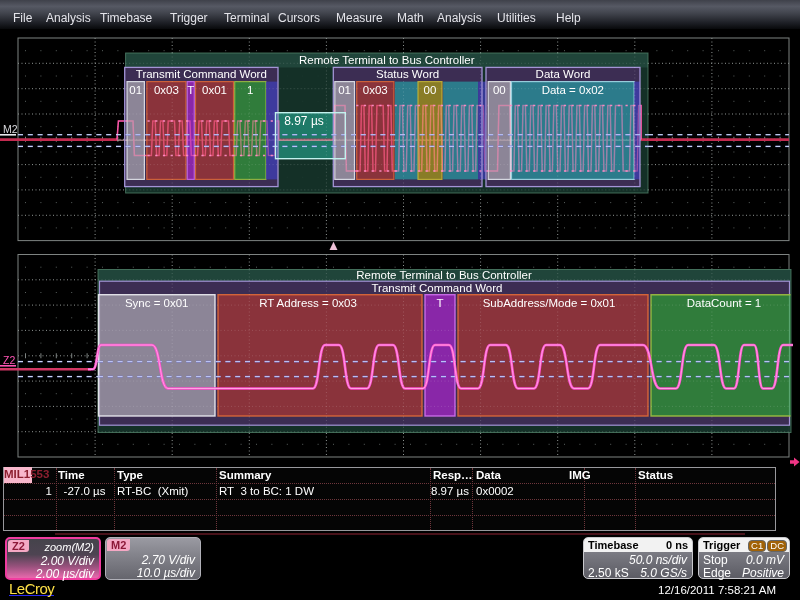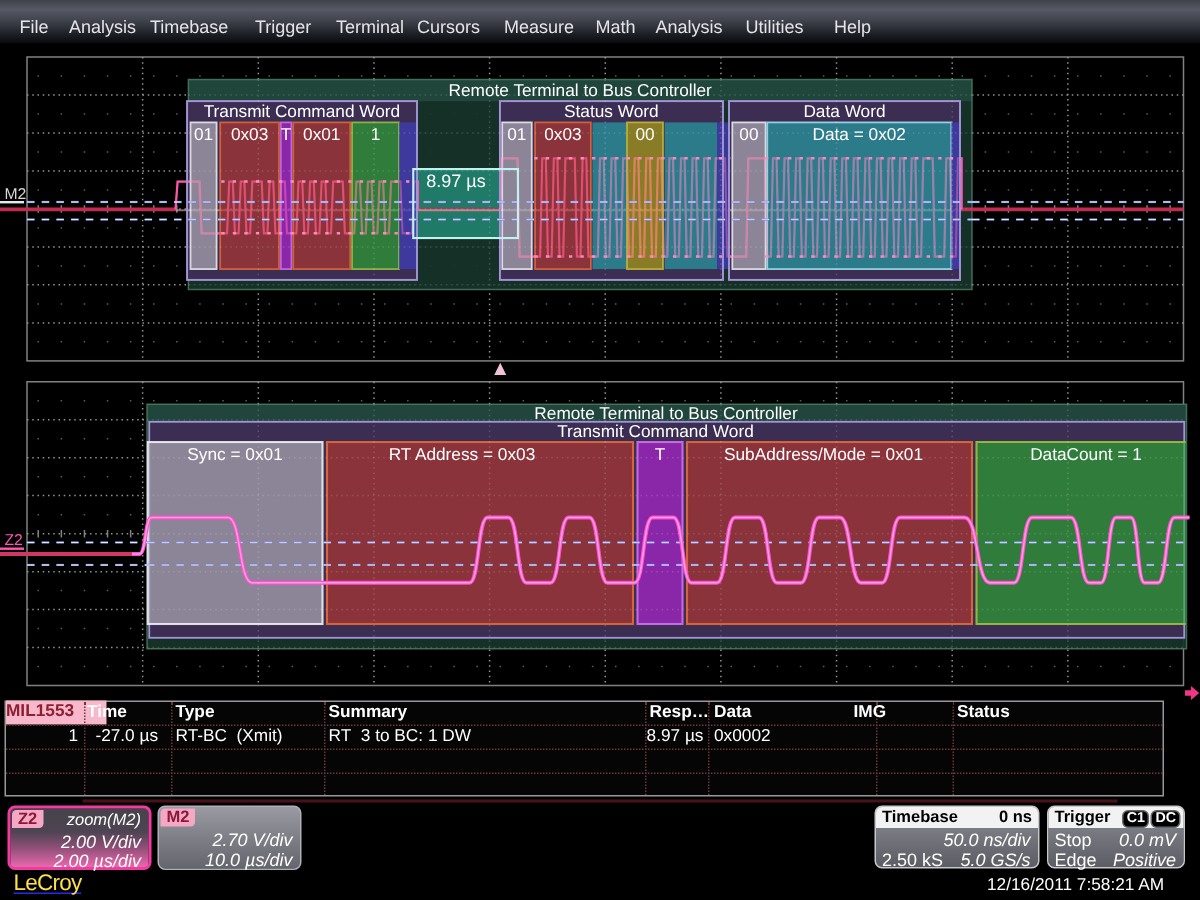--- a/index.html
+++ b/index.html
@@ -9,21 +9,21 @@
   background:linear-gradient(#3f414a 0%, #565964 22%, #42454e 45%, #1c1e24 80%, #08090b 100%);
   border-bottom:1px solid #000; }
 #menubar span { position:absolute; top:11px; font-size:12px; color:#e4e4ea; }
 .tbl-h { position:absolute; top:469px; font-size:11.5px; font-weight:bold; color:#fff; }
 .tbl-c { position:absolute; top:485px; font-size:11.5px; color:#fff; }
 .vline { position:absolute; top:468px; height:62px; width:0; border-left:1px dotted #6e363c; }
 .box { position:absolute; border-radius:5px; font-size:11px; color:#fff; }
 .brow { position:absolute; right:5px; font-size:12px; color:#fff; white-space:nowrap;font-style:italic; }
 .badge { position:absolute; left:1px; top:1px; background:#f4a8c4; color:#8c1838;
   font-weight:bold; font-size:11px; padding:0 4px; border-radius:3px 0 3px 0; }
-.chip { display:inline-block; background:#000000; color:#fff; font-size:9.5px; font-weight:bold;
+.chip { display:inline-block; background:#a16207; color:#fff; font-size:9.5px; font-weight:normal;
   border:1px solid #666; border-radius:4px; padding:0 2px; line-height:10px; margin-left:1px; }
 </style></head>
 <body>
 <div id="menubar" class="abs">
 <span style="left:13px">File</span>
     <span style="left:46px">Analysis</span>
 <span style="left:100px">Timebase</span>
     <span style="left:170px">Trigger</span>
 <span style="left:224px">Terminal</span>
     <span style="left:278px">Cursors</span>
@@ -226,21 +226,21 @@
 <line x1="98.0" y1="330.4" x2="791.0" y2="330.4" stroke="#ffffff" stroke-width="1" stroke-dasharray="1 2.5" opacity="0.14"></line>
 <line x1="98.0" y1="355.8" x2="791.0" y2="355.8" stroke="#ffffff" stroke-width="1" stroke-dasharray="1 2.5" opacity="0.14"></line>
 <line x1="98.0" y1="381.1" x2="791.0" y2="381.1" stroke="#ffffff" stroke-width="1" stroke-dasharray="1 2.5" opacity="0.14"></line>
 <line x1="98.0" y1="406.4" x2="791.0" y2="406.4" stroke="#ffffff" stroke-width="1" stroke-dasharray="1 2.5" opacity="0.14"></line>
 <line x1="98.0" y1="431.7" x2="791.0" y2="431.7" stroke="#ffffff" stroke-width="1" stroke-dasharray="1 2.5" opacity="0.14"></line>
 <path d="M329.5 250 L337.5 250 L333.5 241.8 Z" fill="#f0c2d8"></path>
 <path d="M790 460.2 h4 v-2.8 l5.5 4.6 l-5.5 4.6 v-2.8 h-4 Z" fill="#f03585"></path>
 </svg>
 
 <div class="abs" style="left:3px;top:467px;width:773px;height:64px;border:1px solid #98989c;background:#050505"></div>
-<div class="abs" style="left:4px;top:467px;width:67px;height:16px;background:#f8b8cc;color:#8c2030;font-weight:bold;font-size:11.5px;line-height:15px">MIL1553</div>
+<div class="abs" style="left:4px;top:467px;width:28px;height:16px;background:#f8b8cc;color:#8c2030;font-weight:bold;font-size:11.5px;text-align:center;line-height:15px">MIL1553</div>
 <div class="abs" style="left:4px;top:483px;width:771px;border-top:1px dotted #6e363c"></div>
 <div class="abs" style="left:4px;top:499px;width:771px;border-top:1px dotted #6e363c"></div>
 <div class="abs" style="left:4px;top:515px;width:771px;border-top:1px dotted #6e363c"></div>
 <div class="vline" style="left:56px"></div>
 <div class="vline" style="left:114px"></div>
 <div class="vline" style="left:216px"></div>
 <div class="vline" style="left:430px"></div>
 <div class="vline" style="left:472px"></div>
 <div class="vline" style="left:584px"></div>
 <div class="vline" style="left:635px"></div>

